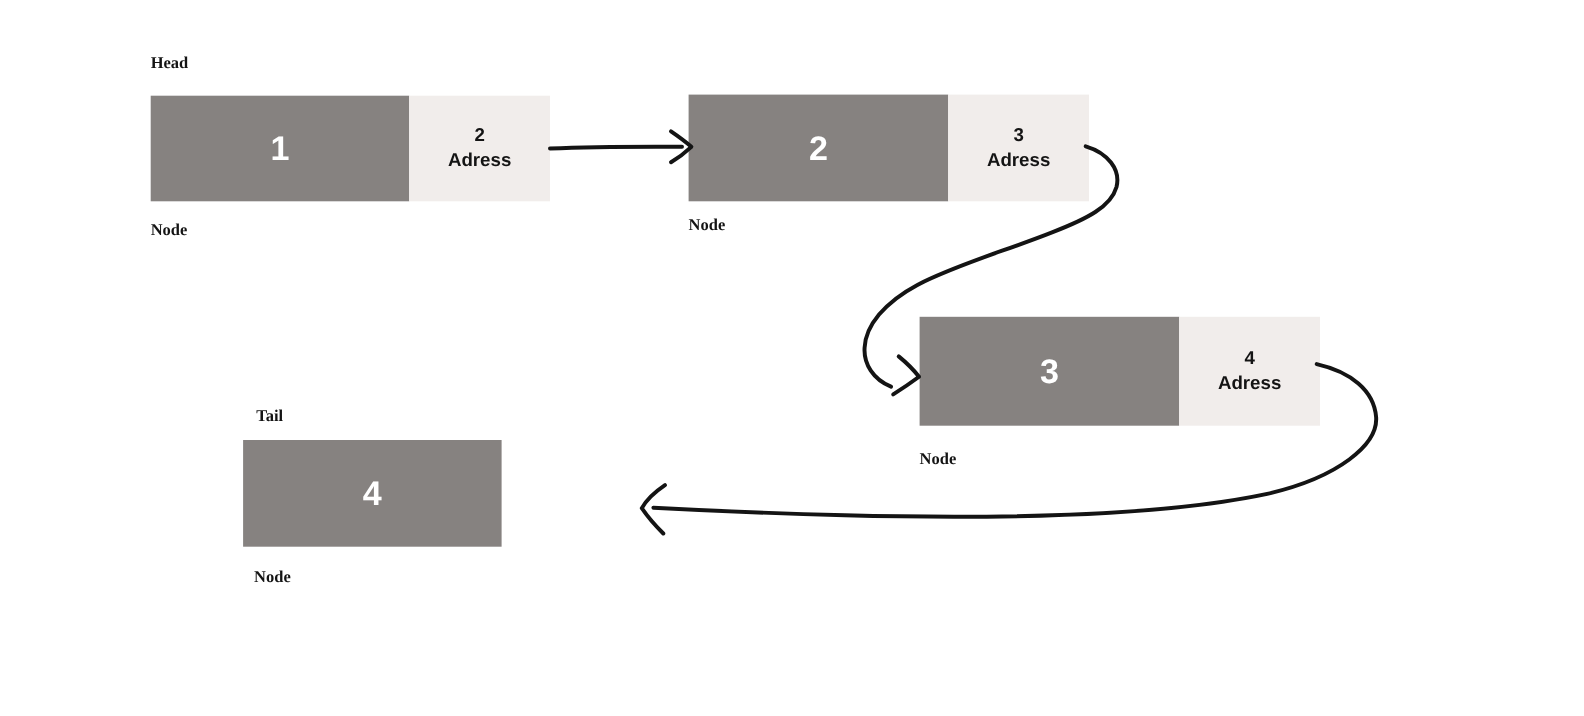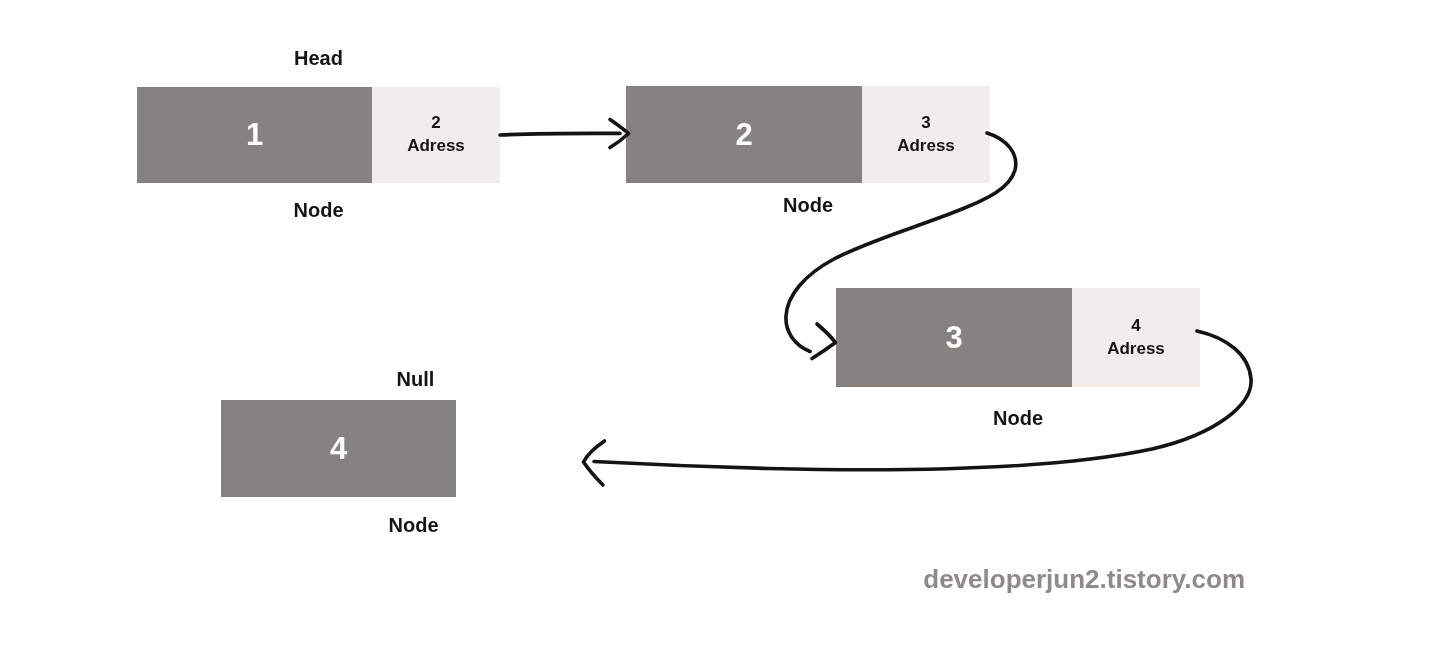--- a/index.html
+++ b/index.html
@@ -7,22 +7,22 @@
     --label:#141414; --arrow:#141414; --mark:#8e8a8a;
   }
   html,body{margin:0;padding:0;}
   body{background:var(--bg);font-family:"Liberation Sans","DejaVu Sans",sans-serif;}
   .canvas{position:relative;width:1440px;height:651px;background:var(--bg);overflow:hidden;}
   .node{position:absolute;display:flex;}
   .cell{display:flex;align-items:center;justify-content:center;}
   .data-cell{background:var(--data);color:var(--val);font-size:31px;font-weight:bold;}
   .addr-cell{background:var(--addr);color:var(--label);font-size:17px;font-weight:bold;
              flex-direction:column;line-height:1.35;text-align:center;}
-  .node-label{position:absolute;color:var(--label);font-size:20px;font-weight:bold;
-              text-align:center;height:20px;line-height:20px;}
+  .node-label{position:absolute;color:var(--label);font-size:15px;font-weight:bold;
+              text-align:left;height:20px;line-height:20px;font-family:Liberation Serif, serif;}
   
   .n1{left:137px;top:87px;height:96px;}
   .n1 .data-cell{width:235px;}
   .n1 .addr-cell{width:128px;}
   .lbl-head{left:137px;width:363px;top:48px;}
   .lbl-n1{left:137px;width:363px;top:200px;}
   
   .n2{left:626px;top:86px;height:97px;}
   .n2 .data-cell{width:236px;}
   .n2 .addr-cell{width:128px;}
@@ -71,21 +71,21 @@
 
   <div class="node n3">
     <div class="cell data-cell">3</div>
     <div class="cell addr-cell">
       <div>4</div>
       <div>Adress</div>
     </div>
   </div>
   <div class="node-label lbl-n3">Node</div>
 
-  <div class="node-label lbl-tail">Null</div>
+  <div class="node-label lbl-tail">Tail</div>
 
   <div class="node n4">
     <div class="cell data-cell">4</div>
   </div>
   <div class="node-label lbl-n4">Node</div>
 
   <svg class="arrows" viewBox="0 0 1440 651">
     <g>
       <path d="M500,135 C540,133.2 580,133.2 620,133.4"></path>
       <path d="M610,119.5 Q621,127 628.5,133.5 Q620,141.5 610,147.5"></path>
@@ -96,14 +96,13 @@
                C785,331 794,345 810,351.5"></path>
       <path d="M817,324 Q828,333 835.5,342.5 M812,358.5 Q824,351 835.5,342.5"></path>
     </g>
     <g>
       <path d="M1197,331 C1228,338 1249,355 1251,379 C1253,404 1217,434 1152,449
                C1058,469 908,472 768,468.5 C706,466.8 641,464 594,461.5"></path>
       <path d="M604.5,441 Q589,451.5 583.5,462 M603,485 Q590.5,472.5 583.5,462"></path>
     </g>
   </svg>
 
-  <div class="watermark">developerjun2.tistory.com</div>
 </div>
 
 </body></html>

